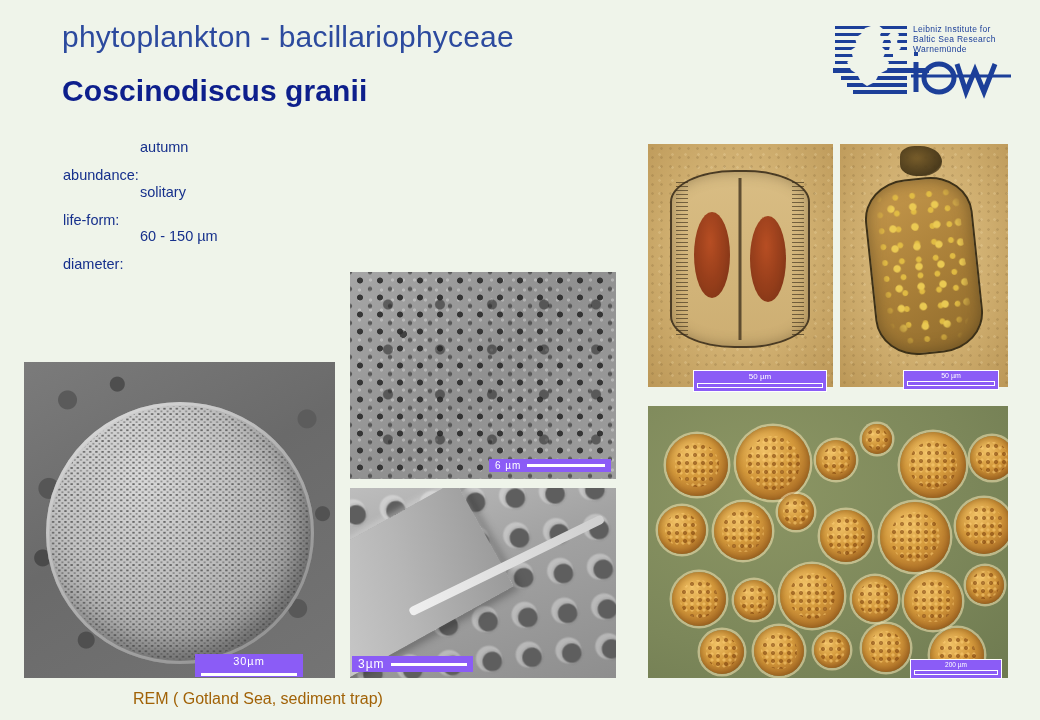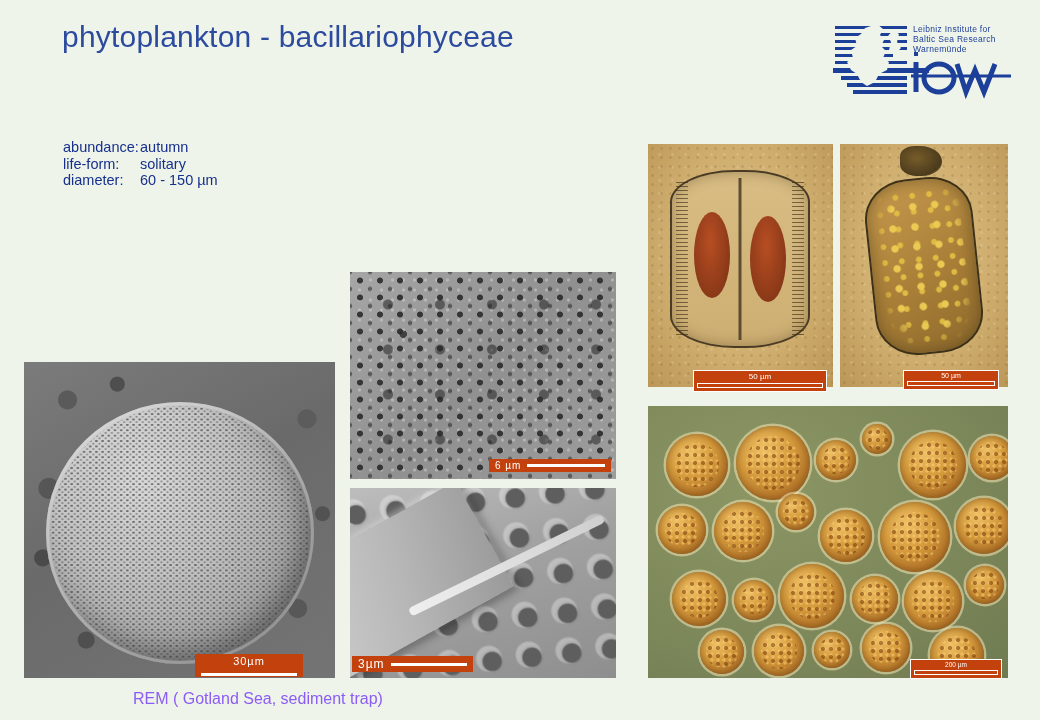--- a/index.html
+++ b/index.html
@@ -48,21 +48,21 @@
   
   .meta {
     position: absolute;
     left: 63px;
     top: 139px;
     font-size: 14.5px;
     color: #16308c;
     line-height: 16.5px;
   }
   .meta-row { display: flex; white-space: nowrap; }
-  .meta-key { width: 77px; flex: 0 0 77px; }
+  .meta-key { width: 77px; flex: 0 0 77px; margin-top: 28px; }
   .meta-val { }
 
   
   .logo {
     position: absolute;
     left: 833px;
     top: 20px;
     width: 180px;
     height: 80px;
   }
@@ -300,21 +300,21 @@
     background-image:
       radial-gradient(circle, rgba(120,60,10,.55) 1.6px, transparent 2.4px),
       radial-gradient(circle, rgba(255,210,120,.5) 1.2px, transparent 2px);
     background-size: 8px 8px, 6px 6px;
     background-position: 0 0, 3px 3px;
   }
 
   
   .scalebar {
     position: absolute;
-    background: #c2410c;
+    background: #8b5cf6;
     display: flex;
     align-items: center;
     gap: 6px;
     padding: 1px 6px;
     color: #fff;
     font-family: "Liberation Sans", sans-serif;
     white-space: nowrap;
   }
   .scalebar .bar {
     height: 3px;
@@ -341,32 +341,33 @@
   #sb-sem-pores .bar { width: 76px; }
 
   #sb-lm-girdle { left: 693px; top: 370px; width: 134px; font-size: 8px; }
   #sb-lm-valve  { left: 903px; top: 370px; width: 96px; font-size: 7px; }
   #sb-lm-pop    { left: 910px; top: 659px; width: 92px; font-size: 6.5px; }
 
   
   .caption {
     position: absolute;
     font-size: 16px;
-    color: #8b5cf6;
+    color: #a16207;
     white-space: nowrap;
   }
   #caption-sem { left: 133px; top: 690px; }
   #caption-lm  { left: 669px; top: 690px; }
 </style>
 </head>
 <body>
 
 <div class="slide">
 
   <div class="group-title">phytoplankton - bacillariophyceae</div>
+  <div class="species-title">Coscinodiscus granii</div>
 
   <div class="meta">
     <div class="meta-row">
       <span class="meta-key">abundance:</span>
       <span class="meta-val">autumn</span>
     </div>
     <div class="meta-row">
       <span class="meta-key">life-form:</span>
       <span class="meta-val">solitary</span>
     </div>

